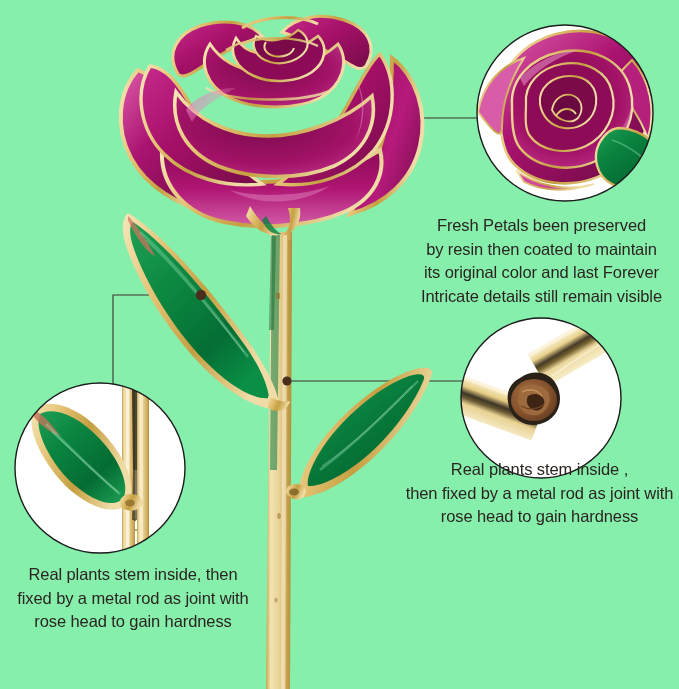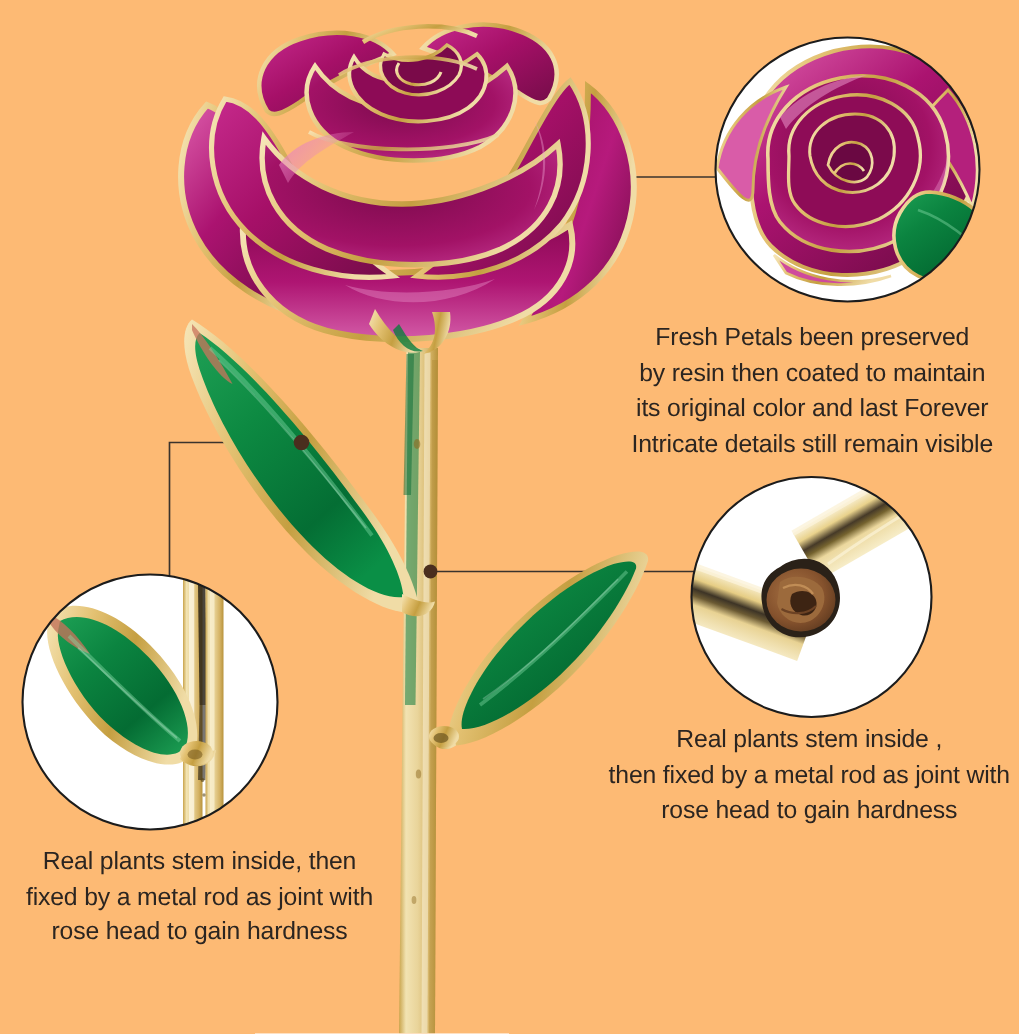--- a/index.html
+++ b/index.html
@@ -7,21 +7,21 @@
     padding: 0;
     background: #ffffff;
   }
   body {
     font-family: "Liberation Sans", sans-serif;
   }
   #infographic {
     position: relative;
     width: 679px;
     height: 689px;
-    background: #fdba74;
+    background: #86efac;
     overflow: hidden;
   }
   .svg-layer {
     position: absolute;
     left: 0;
     top: 0;
     width: 679px;
     height: 689px;
   }
   .caption {
@@ -34,21 +34,21 @@
     letter-spacing: -0.1px;
     white-space: pre-line;
   }
   #caption-petals {
     left: 404px;
     top: 214px;
     width: 275px;
   }
   #caption-joint {
     left: 400px;
-    top: 482px;
+    top: 458px;
     width: 279px;
   }
   #caption-stem {
     left: -3px;
     top: 563px;
     width: 272px;
   }
 </style>
 </head>
 <body>

